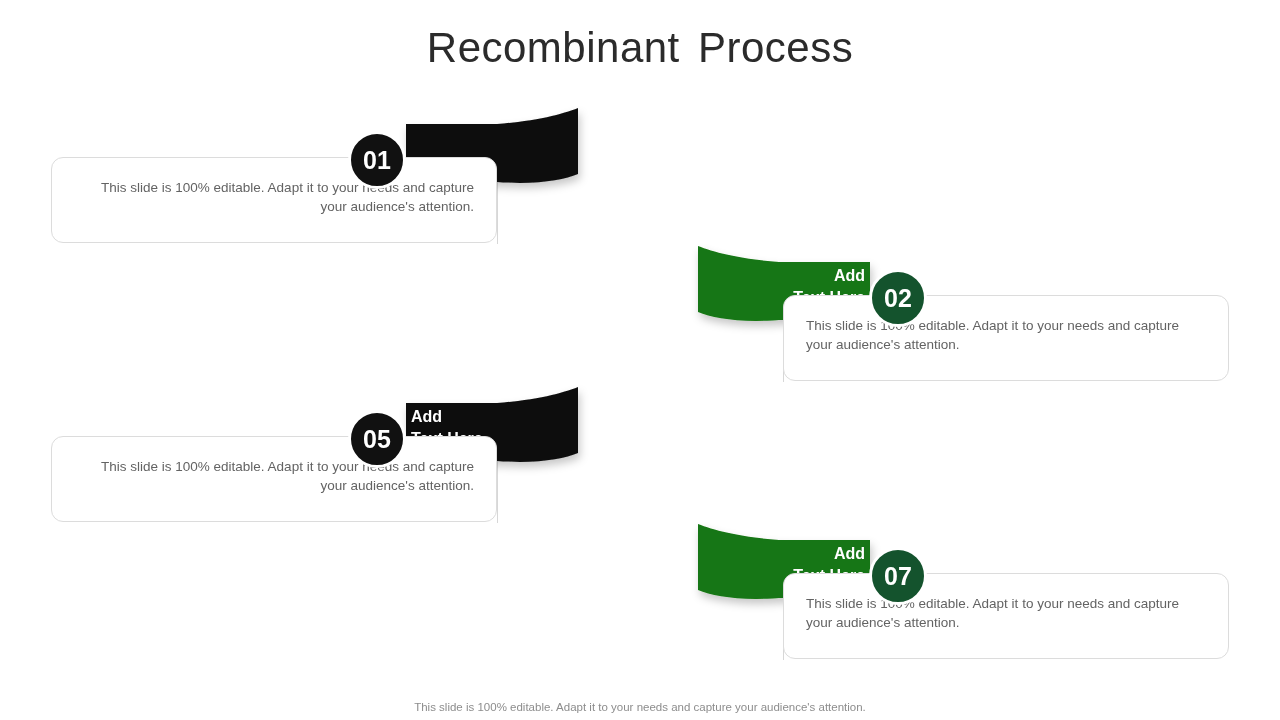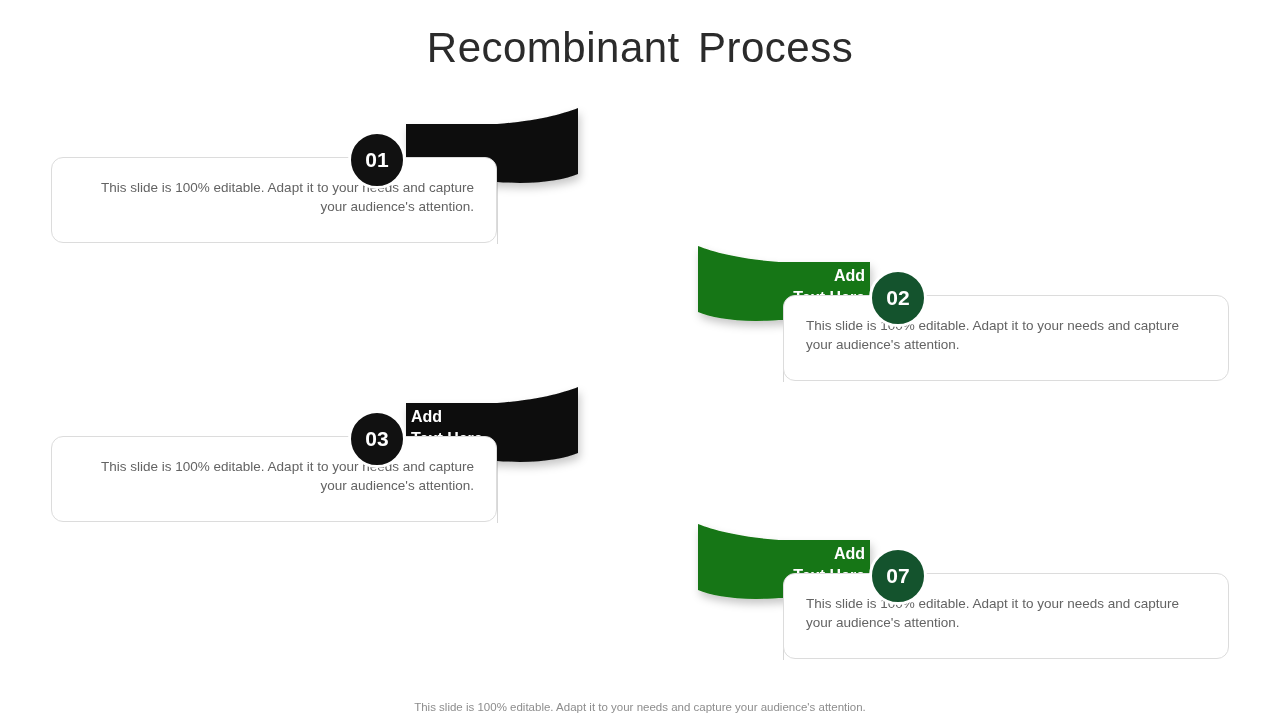--- a/index.html
+++ b/index.html
@@ -93,21 +93,21 @@
 
   
   .num-badge {
     position: absolute;
     width: 58px;
     height: 58px;
     border-radius: 50%;
     box-sizing: border-box;
     border: 3px solid #ffffff;
     color: #ffffff;
-    font-size: 21px;
+    font-size: 25px;
     font-weight: bold;
     display: flex;
     align-items: center;
     justify-content: center;
     z-index: 5;
   }
   .num-badge.dark  { background: #111111; }
   .num-badge.green { background: #14532d; }
 
   
@@ -193,21 +193,21 @@
           </filter>
         </defs>
         <path filter="url(#sh3)" d="M9,18 L100,18 C140,15 166,8 181,2
                  L181,68 C166,74 140,79 100,76
                  L9,76 Z" fill="#0c0c0c"></path>
       </svg>
       <div class="ribbon-label to-left" style="left:14px; top:2px; height:82px;">Add
 Text Here</div>
     </div>
 
-    <div class="num-badge dark" style="left:348px; top:410px;">03</div>
+    <div class="num-badge dark" style="left:348px; top:410px;">05</div>
 
     <div class="desc-box left" style="left:51px; top:436px; width:446px; height:86px;">This slide is 100% editable. Adapt it to your needs and capture your audience's attention.</div>
   </div>
 
   <div class="step">
 
     <div class="conn-h" style="left:924px; top:575px; width:46px;"></div>
 
     <div class="conn-v" style="left:783px; top:598px; height:62px;"></div>
 

